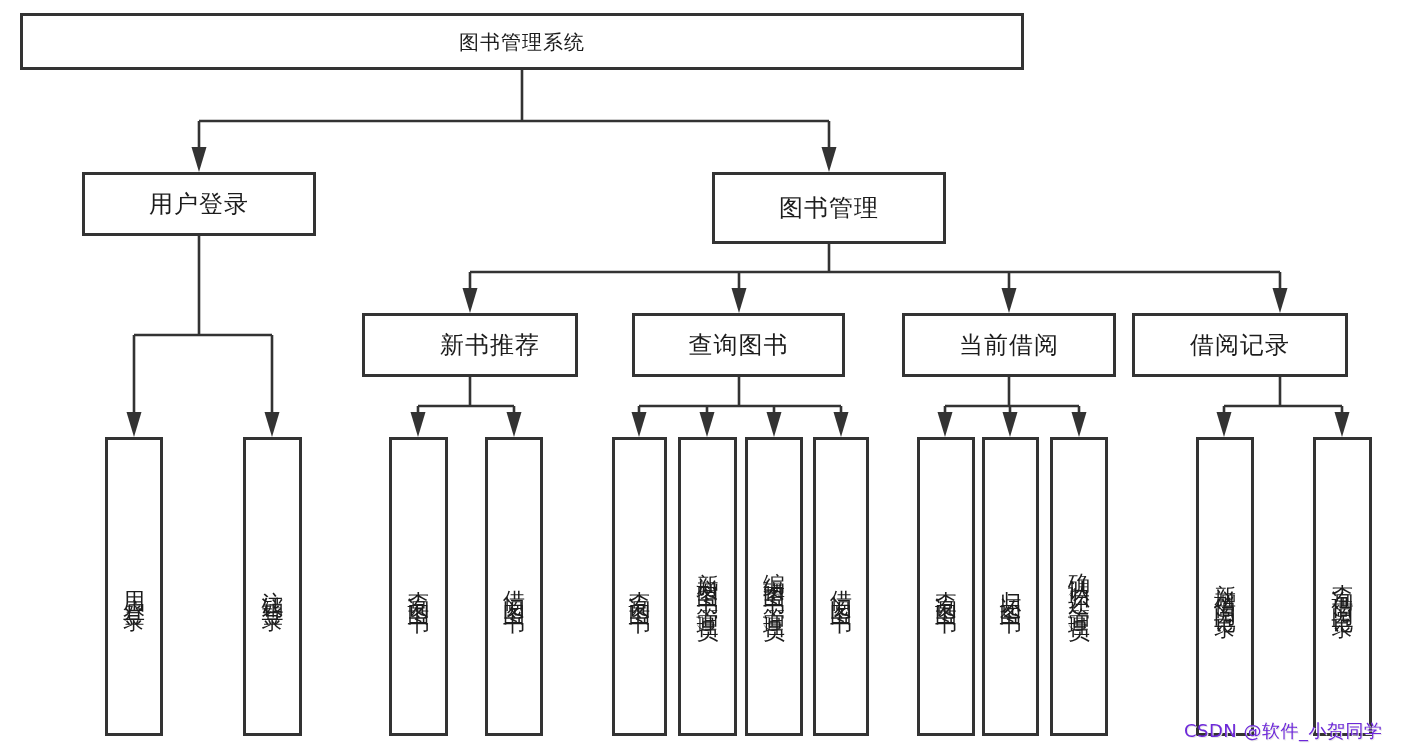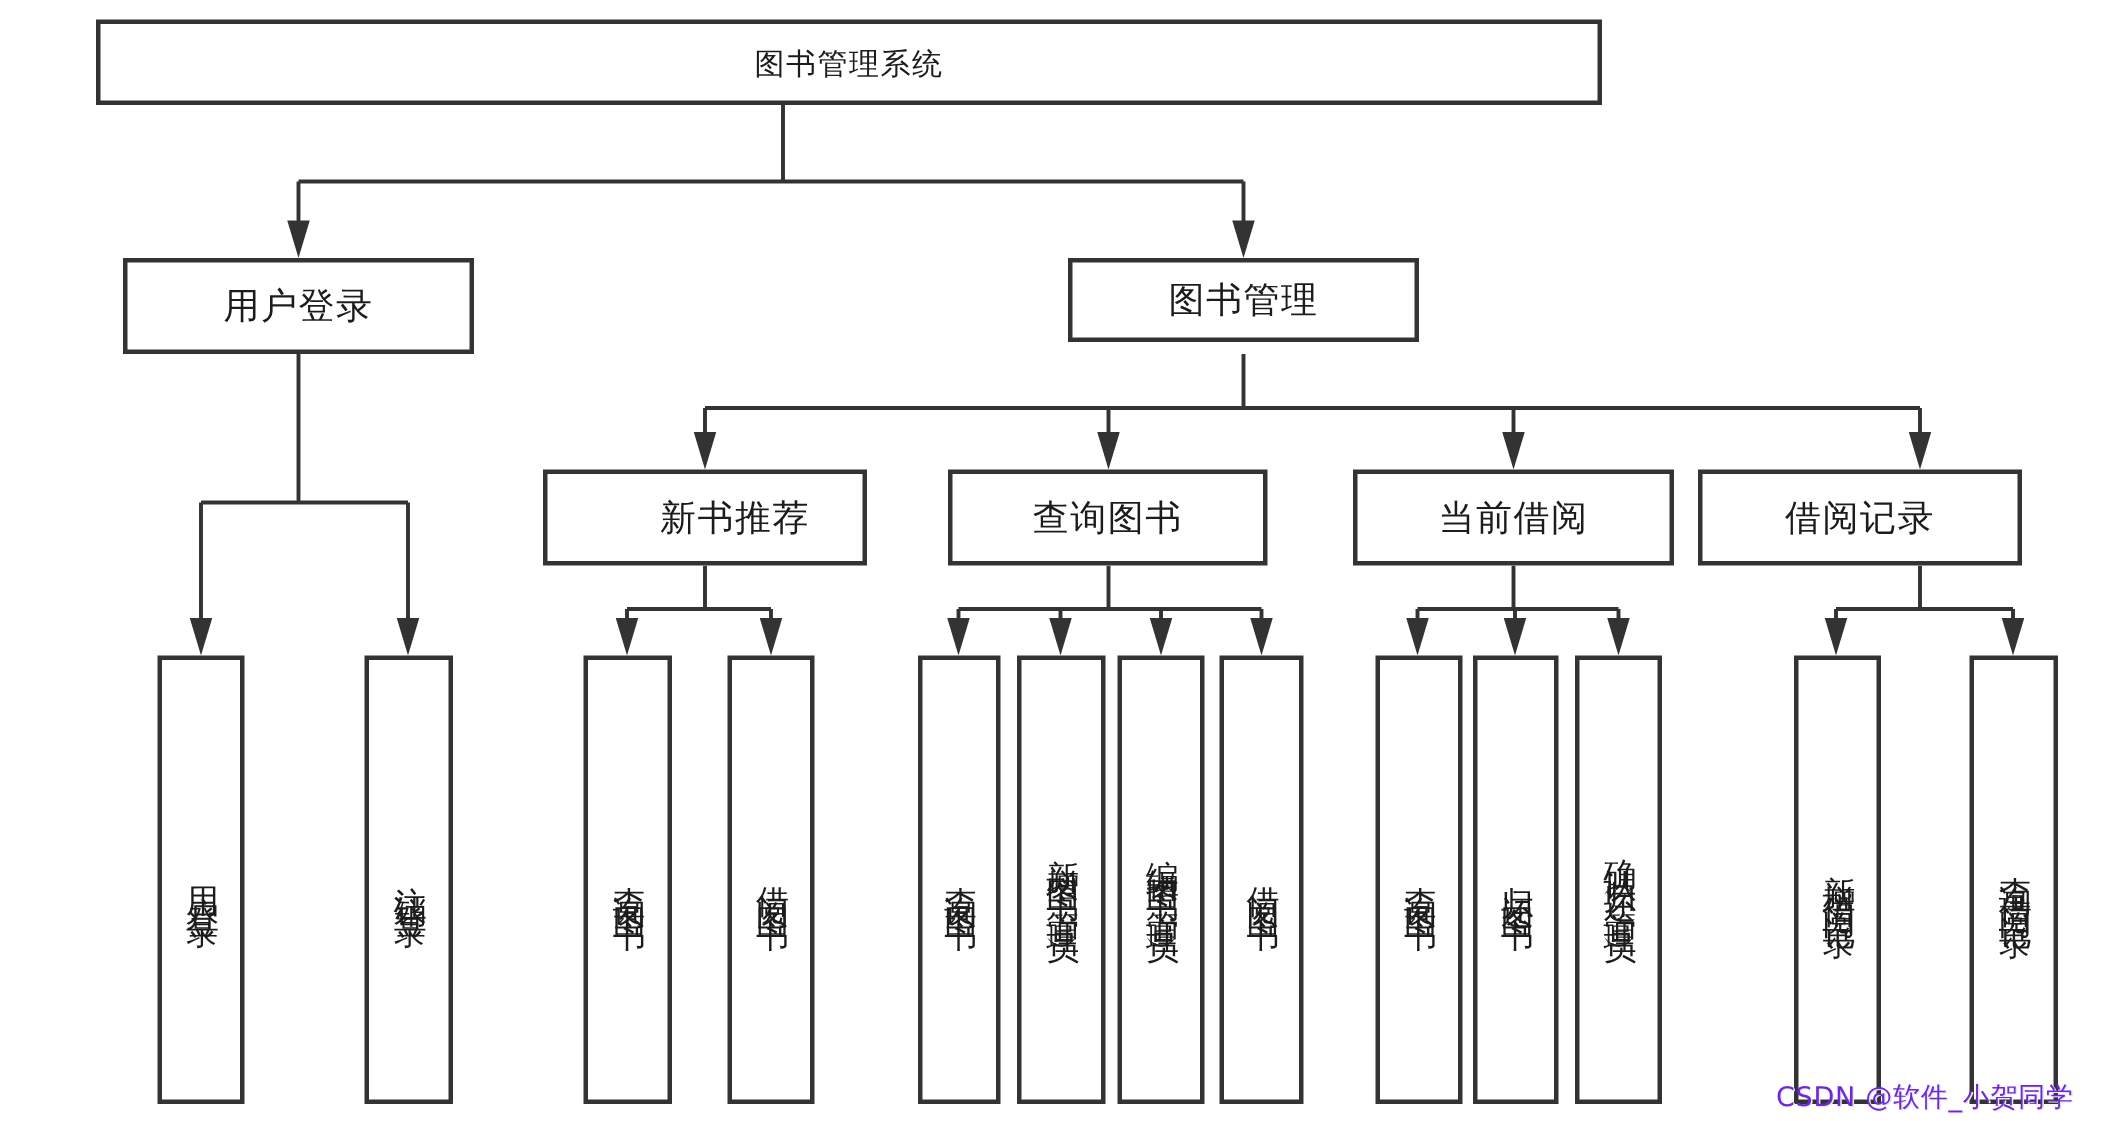--- a/index.html
+++ b/index.html
@@ -87,28 +87,28 @@
       <polygon points="766.5,412 781.5,412 774,437"></polygon>
       <polygon points="833.5,412 848.5,412 841,437"></polygon>
       <polygon points="937.5,412 952.5,412 945,437"></polygon>
       <polygon points="1002.5,412 1017.5,412 1010,437"></polygon>
       <polygon points="1071.5,412 1086.5,412 1079,437"></polygon>
       <polygon points="1216.5,412 1231.5,412 1224,437"></polygon>
       <polygon points="1334.5,412 1349.5,412 1342,437"></polygon>
     </g>
   </svg>
 
-  <div class="node node-root" style="left:20px; top:13px; width:1004px; height:57px;margin-left:44px;">
+  <div class="node node-root" style="left:20px; top:13px; width:1004px; height:57px;">
     <span class="lbl">图书管理系统</span>
   </div>
 
   <div class="node node-l2" style="left:82px; top:172px; width:234px; height:64px;">
     <span class="lbl">用户登录</span>
   </div>
-  <div class="node node-l2" style="left:712px; top:172px; width:234px; height:56px;">
+  <div class="node node-l2" style="left:712px; top:172px; width:234px; height:72px;">
     <span class="lbl">图书管理</span>
   </div>
 
   <div class="node node-l3" style="left:362px; top:313px; width:216px; height:64px;padding-left:40px;">
     <span class="lbl">新书推荐</span>
   </div>
   <div class="node node-l3" style="left:632px; top:313px; width:213px; height:64px;">
     <span class="lbl">查询图书</span>
   </div>
   <div class="node node-l3" style="left:902px; top:313px; width:214px; height:64px;">

